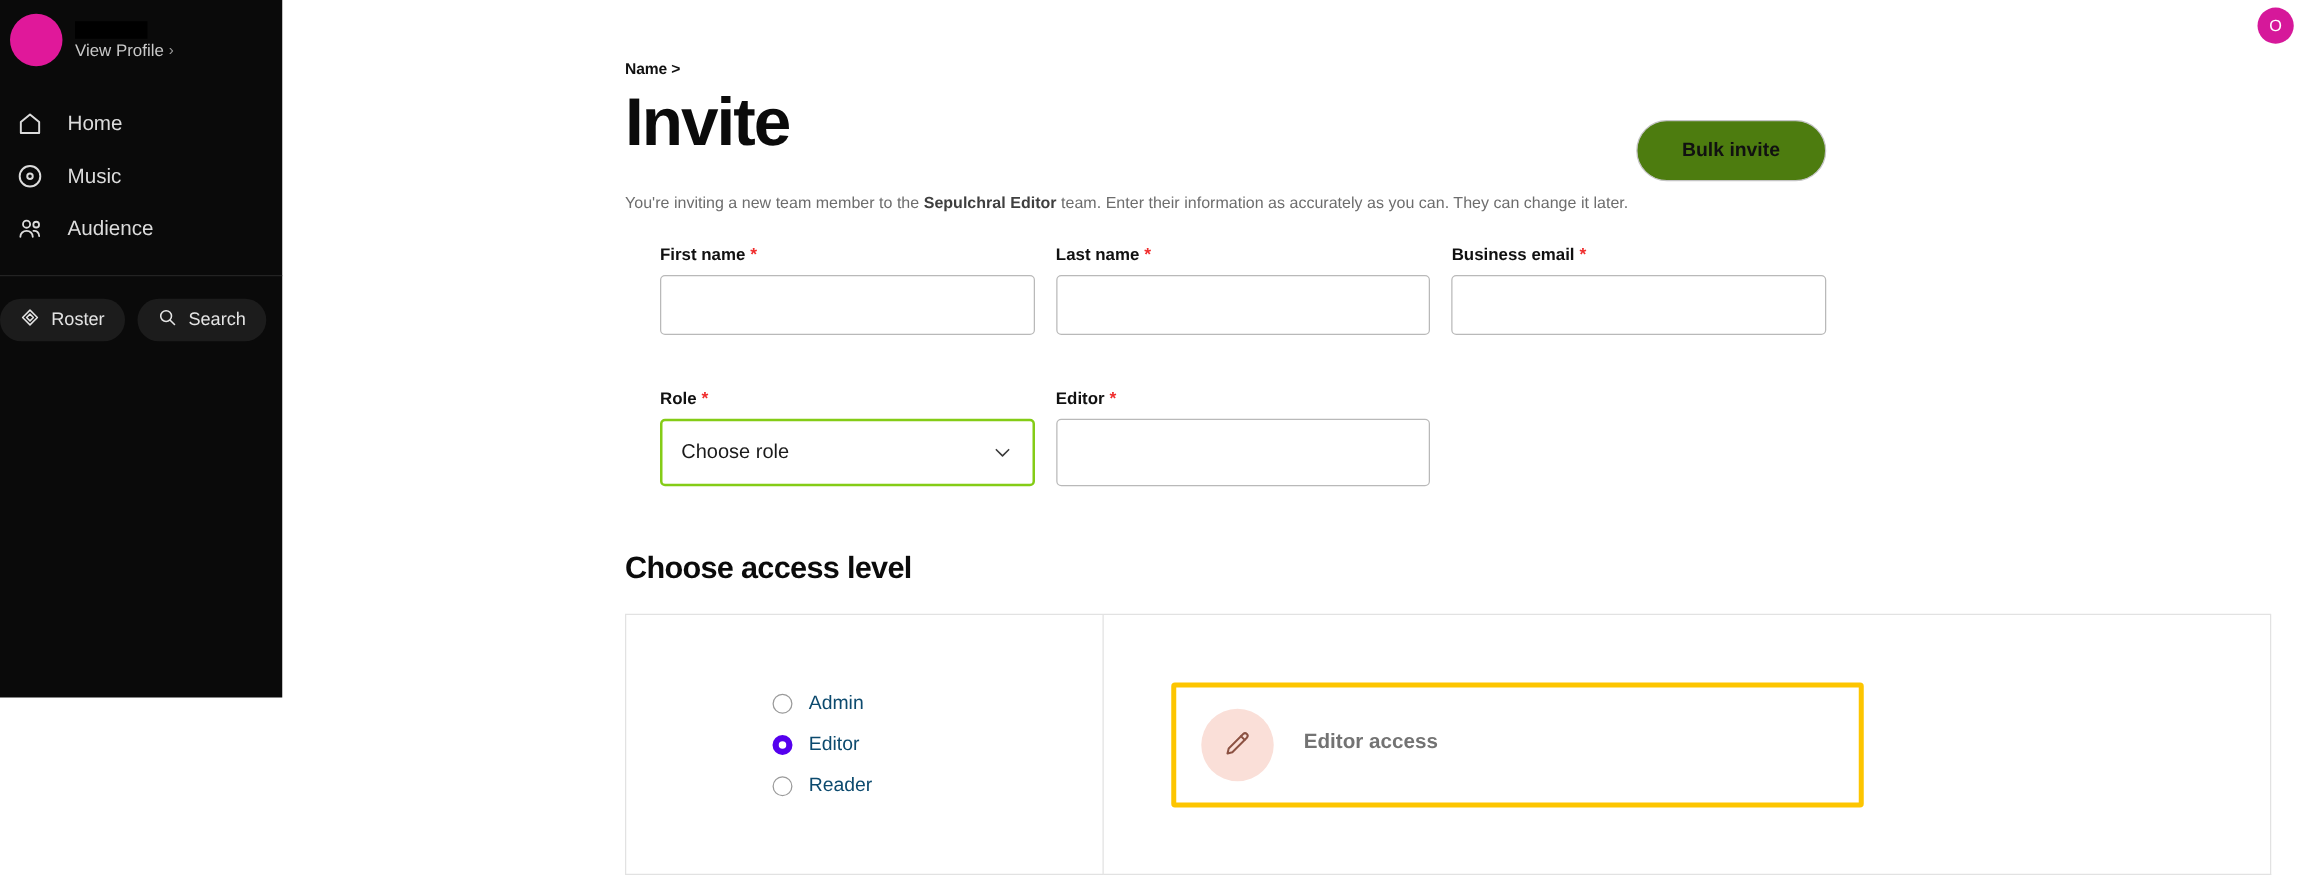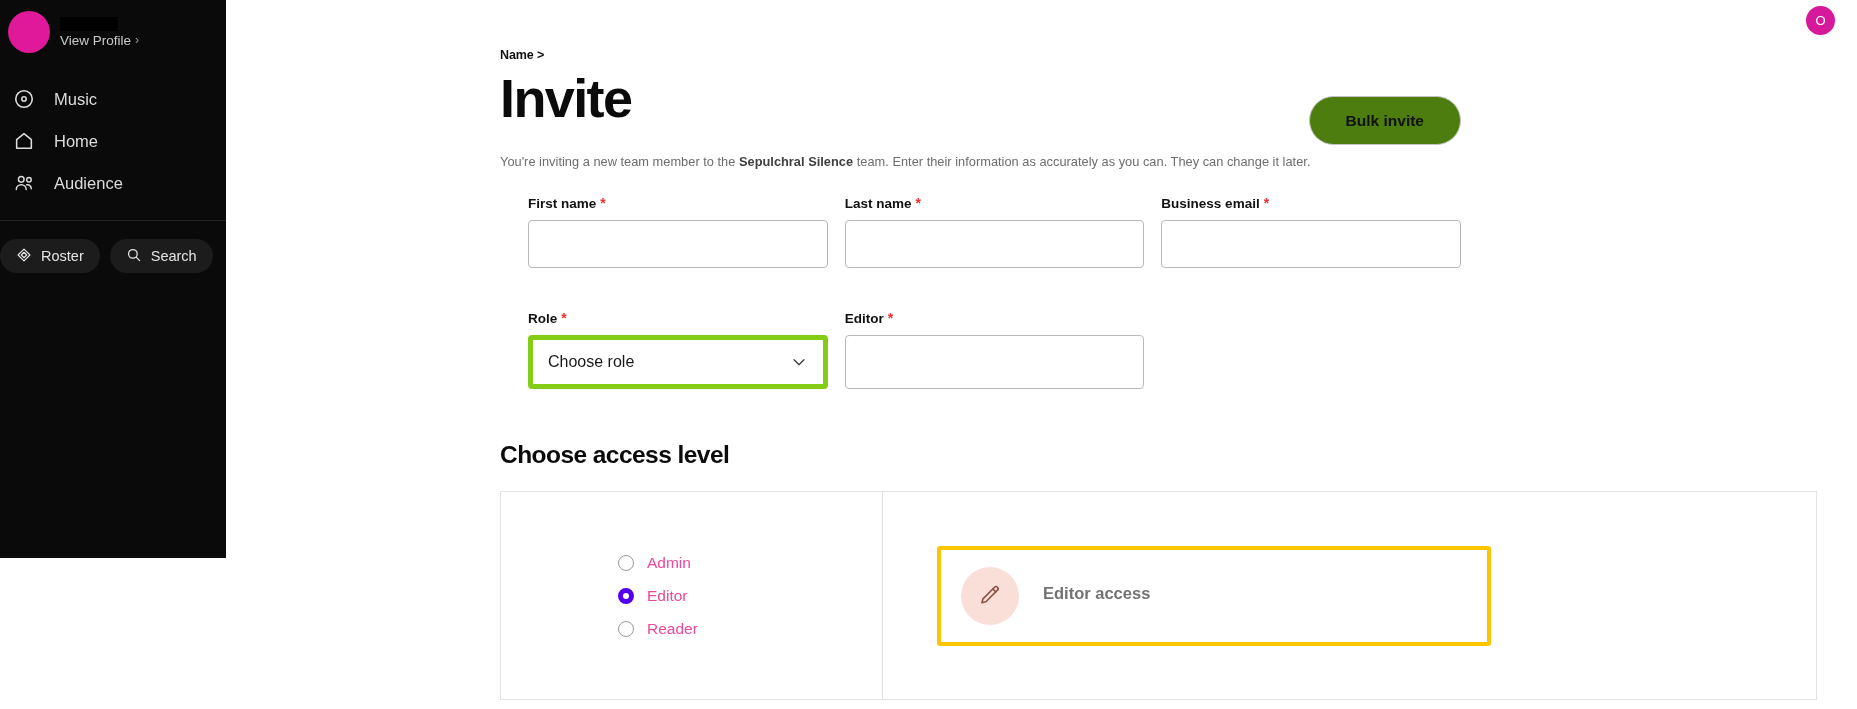--- a/index.html
+++ b/index.html
@@ -112,21 +112,21 @@
   .req { color: #f02d2d; font-weight: bold; font-size: 14px; }
   .text-input {
     width: 100%; height: 48px; border: 1px solid #b9b9b9;
     border-radius: 4px; background: #fff; font-size: 15px;
     padding: 0 13px; color: #111; outline: none;
     font-family: "Liberation Sans", sans-serif;
   }
 
   .select-wrap { position: relative; }
   .select-box {
-    width: 100%; height: 54px; border: 5px solid #84cc16;
+    width: 100%; height: 54px; border: 2px solid #84cc16;
     border-radius: 4px; background: #fff; display: flex;
     align-items: center; padding: 0 15px; font-size: 16px;
     color: #1a1a1a; cursor: pointer;
   }
   .select-box .chev {
     margin-left: auto; width: 18px; height: 18px;
     color: #3a3a3a;
   }
 
   .section-title {
@@ -142,21 +142,21 @@
     width: 383px; flex: 0 0 383px;
     border-left: 1px solid #e2e2e2;
     border-right: 1px solid #e2e2e2;
     border-bottom: 1px solid #e2e2e2;
     min-height: 208px;
     display: flex; flex-direction: column;
     justify-content: center; padding-left: 117px;
   }
   .radio-item {
     display: flex; align-items: center; gap: 13px;
-    height: 33px; cursor: pointer; font-size: 15.5px; color: #ec4899;
+    height: 33px; cursor: pointer; font-size: 15.5px; color: #0c4a6e;
   }
   .radio-dot {
     width: 16px; height: 16px; border-radius: 50%;
     border: 1.5px solid #9a9a9a; background: #fff;
     flex: 0 0 16px; box-sizing: border-box;
   }
   .radio-item.checked .radio-dot {
     border: 5px solid #5500ee; background: #fff;
   }
 
@@ -197,35 +197,35 @@
           <span>View Profile</span>
           <span class="chev-r">›</span>
         </div>
       </div>
     </div>
 
     <nav class="nav">
 
       <div class="nav-item">
         <span class="nav-icon">
+          <svg width="22" height="22" viewBox="0 0 24 24" fill="none" stroke="#dcdcdc" stroke-width="1.7" stroke-linecap="round" stroke-linejoin="round">
+            <path d="M4 10.5 12 4l8 6.5V20H4z"></path>
+          </svg>
+        </span>
+        <span>Home</span>
+      </div>
+
+      <div class="nav-item">
+        <span class="nav-icon">
           <svg width="22" height="22" viewBox="0 0 24 24" fill="none" stroke="#dcdcdc" stroke-width="1.7">
             <circle cx="12" cy="12" r="9"></circle>
               <circle cx="12" cy="12" r="2.4"></circle>
           </svg>
         </span>
         <span>Music</span>
-      </div>
-
-      <div class="nav-item">
-        <span class="nav-icon">
-          <svg width="22" height="22" viewBox="0 0 24 24" fill="none" stroke="#dcdcdc" stroke-width="1.7" stroke-linecap="round" stroke-linejoin="round">
-            <path d="M4 10.5 12 4l8 6.5V20H4z"></path>
-          </svg>
-        </span>
-        <span>Home</span>
       </div>
 
       <div class="nav-item">
         <span class="nav-icon">
           <svg width="24" height="22" viewBox="0 0 26 24" fill="none" stroke="#dcdcdc" stroke-width="1.6" stroke-linecap="round">
             <circle cx="10" cy="8" r="3.1"></circle>
             <path d="M4.6 19c0-3 2.4-5.2 5.4-5.2s5.4 2.2 5.4 5.2"></path>
             <circle cx="18.4" cy="8.4" r="2.5"></circle>
             <path d="M16 13.9c2.7-.5 5 1.6 5 4.4"></path>
           </svg>
@@ -267,21 +267,21 @@
     <div class="content">
 
       <div class="breadcrumb">Name &gt;</div>
 
       <div class="title-row">
         <h1 class="page-title">Invite</h1>
         <button class="bulk-btn">Bulk invite</button>
       </div>
 
       <div class="subtitle">
-        <span>You're inviting a new team member to the </span><b>Sepulchral Silence</b><span> team. Enter their information as accurately as you can. They can change it later.</span>
+        <span>You're inviting a new team member to the </span><b>Sepulchral Editor</b><span> team. Enter their information as accurately as you can. They can change it later.</span>
       </div>
 
       <div class="form-grid">
         <div class="field">
           <div class="field-label">
             <span>First name</span>
             <span class="req">*</span>
           </div>
           <input class="text-input" type="text" placeholder="" style="">
         </div>

